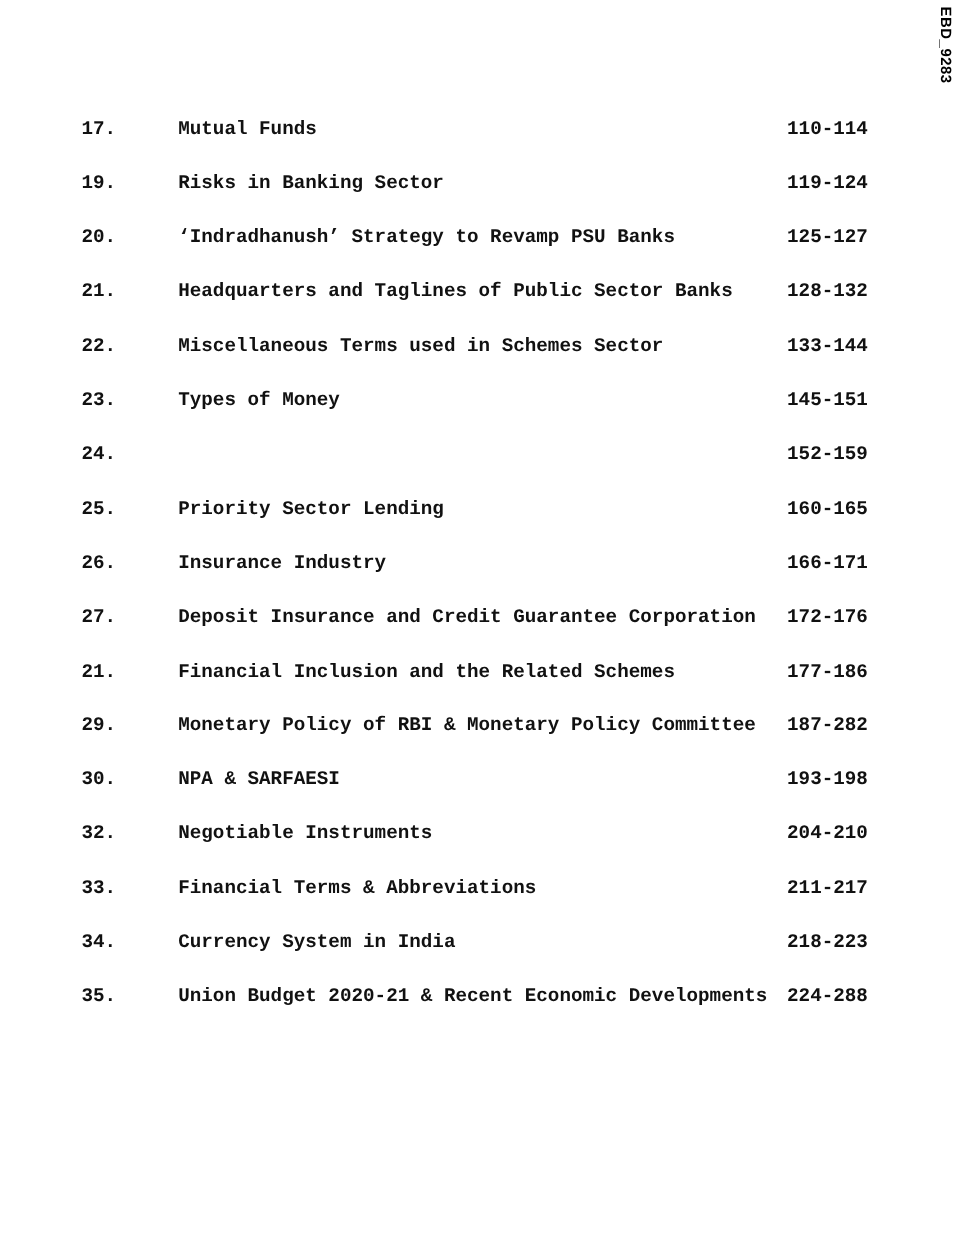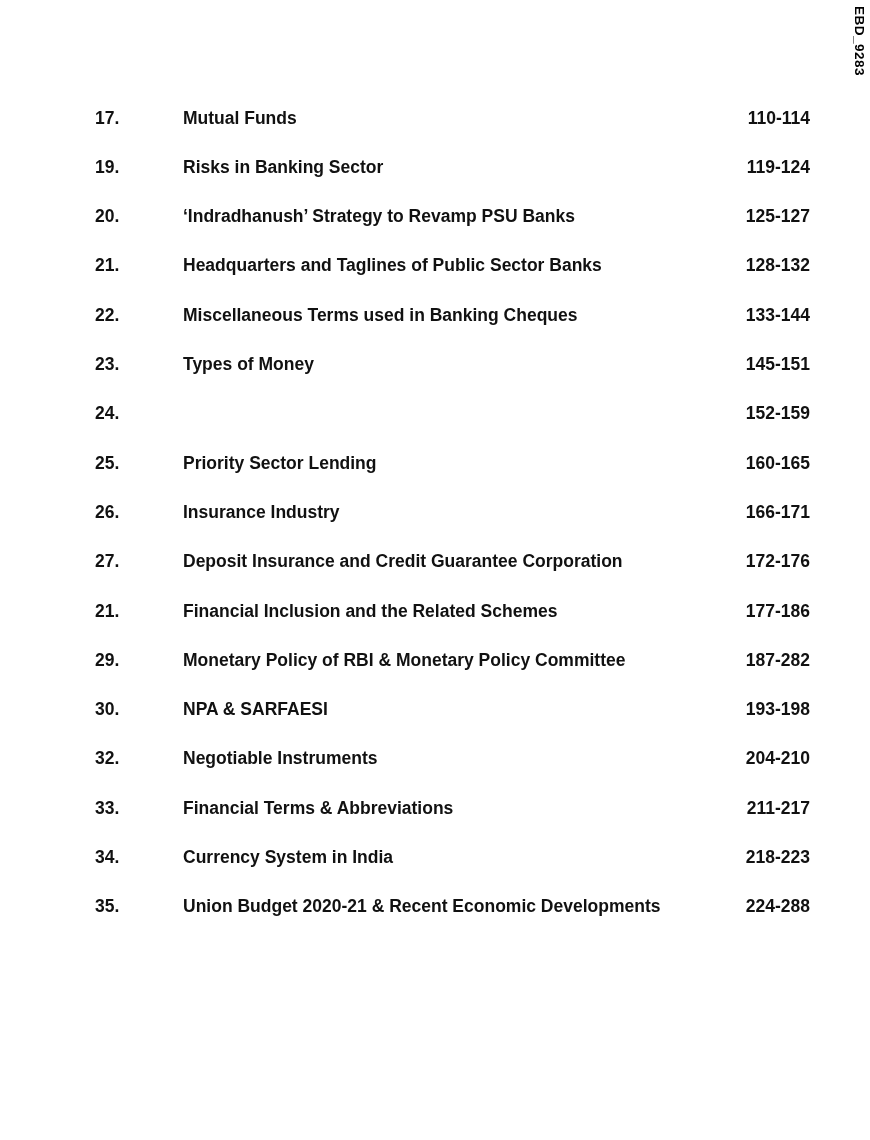--- a/index.html
+++ b/index.html
@@ -18,23 +18,24 @@
     right: 3px;
     writing-mode: vertical-rl;
     font-weight: bold;
     font-size: 13.5px;
     letter-spacing: 0.5px;
     color: #000000;
     white-space: nowrap;
   }
   .toc {
     position: absolute;
-    left: 95px;
+    left: 74px;
     top: 93px;
     width: 715px;
+    font-family: Liberation Mono, monospace;
   }
   .toc-row {
     height: 49.3px;
     display: flex;
     align-items: center;
     font-weight: bold;
     font-size: 17.5px;
     line-height: 1.15;
   }
   .toc-row .num {
@@ -78,21 +79,21 @@
         <span class="title">‘Indradhanush’ Strategy to Revamp PSU Banks</span>
         <span class="pages">125-127</span>
       </div>
       <div class="toc-row">
         <span class="num">21.</span>
         <span class="title">Headquarters and Taglines of Public Sector Banks</span>
         <span class="pages">128-132</span>
       </div>
       <div class="toc-row">
         <span class="num">22.</span>
-        <span class="title">Miscellaneous Terms used in Banking Cheques</span>
+        <span class="title">Miscellaneous Terms used in Schemes Sector</span>
         <span class="pages">133-144</span>
       </div>
       <div class="toc-row">
         <span class="num">23.</span>
         <span class="title">Types of Money</span>
         <span class="pages">145-151</span>
       </div>
       <div class="toc-row">
         <span class="num">24.</span>
         <span class="pages">152-159</span>

